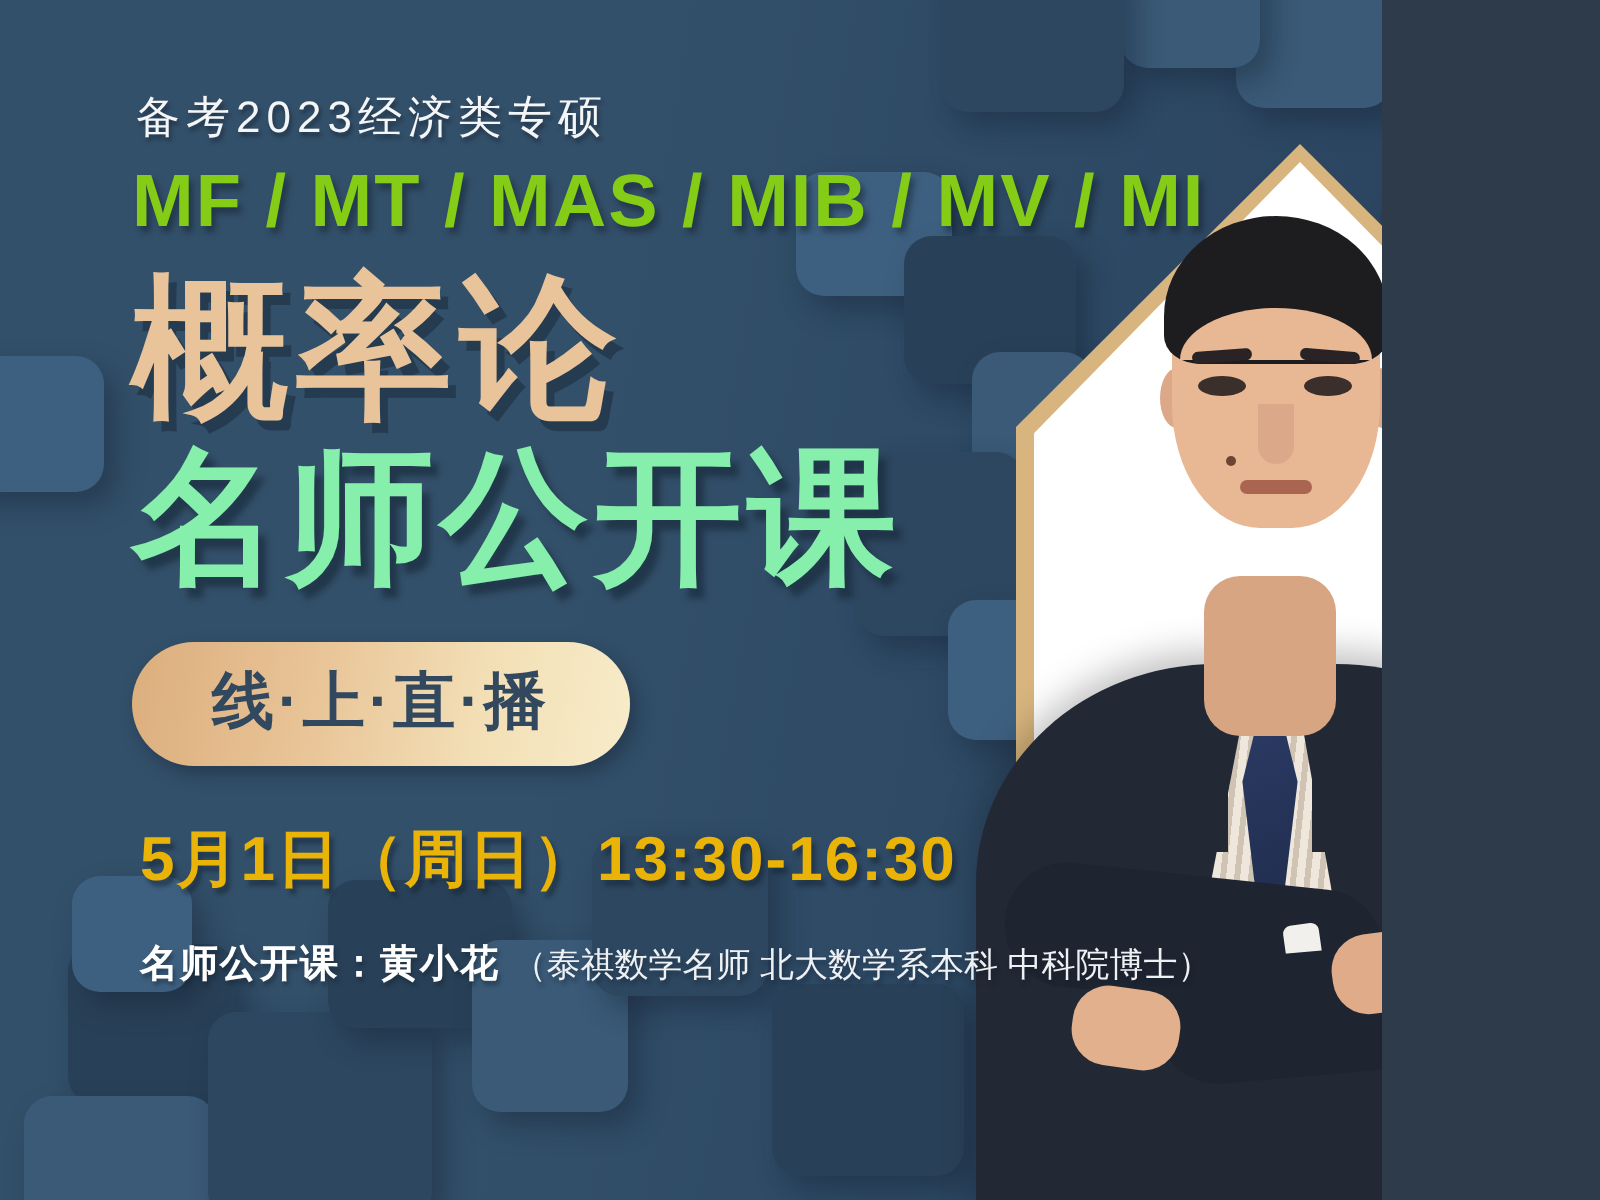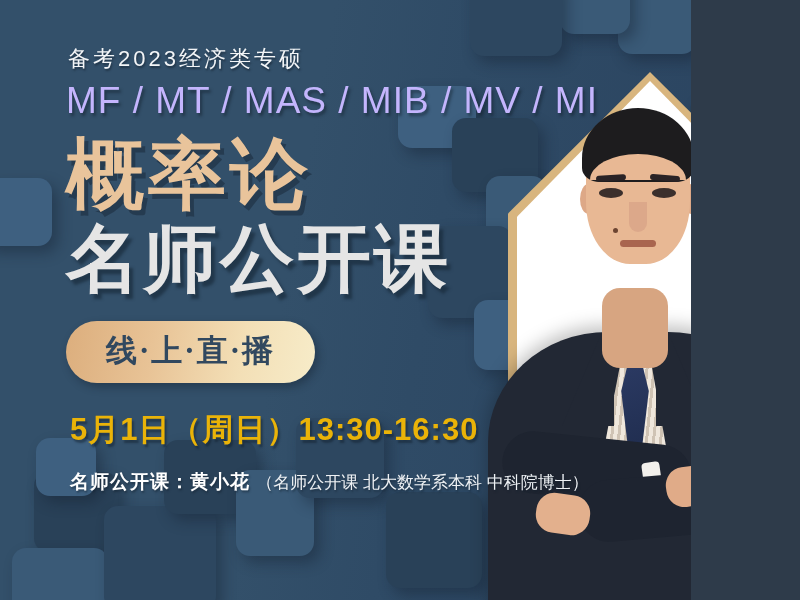--- a/index.html
+++ b/index.html
@@ -245,57 +245,57 @@
   }
   .kicker {
     color: #f3f5f7;
     font-size: 22px;
     letter-spacing: 3px;
     font-weight: 500;
     text-shadow: 1px 2px 2px rgba(16,28,40,0.55);
     margin: 0 0 6px 2px;
   }
   .abbr {
-    color: #c4b5fd;
+    color: #84cc16;
     font-size: 37px;
-    font-weight: normal;
+    font-weight: bold;
     letter-spacing: 1px;
     text-shadow: 2px 3px 3px rgba(16,28,40,0.5);
     margin: 0 0 12px 0;
     white-space: nowrap;
   }
   .title-gold {
     font-family: Liberation Sans, sans-serif;
     color: #e9c49b;
     font-size: 78px;
     font-weight: bold;
     letter-spacing: 4px;
     line-height: 1.04;
     margin: 0 0 2px 0;
     text-shadow: 4px 5px 0 rgba(30,48,66,0.65);
   }
   .title-white {
-    color: #e5e5e5;
+    color: #86efac;
     font-size: 74px;
     font-weight: bold;
     letter-spacing: 3px;
     line-height: 1.08;
     margin: 4px 0 0 0;
     text-shadow: 4px 5px 3px rgba(22,38,54,0.6);
   }
   .pill {
     display: inline-block;
     margin-top: 22px;
     padding: 9px 40px 11px 40px;
     border-radius: 34px;
     background: linear-gradient(100deg, #dcae7d 0%, #e8c396 35%, #f3dfb6 70%, #f7ecc9 100%);
     box-shadow: 3px 4px 9px rgba(18,32,46,0.42);
   }
   .pill span {
-    font-family: Liberation Serif, serif;
+    font-family: Liberation Sans, sans-serif;
     color: #31485f;
     font-size: 31px;
     font-weight: bold;
     letter-spacing: 2px;
   }
   .datetime {
     margin: 26px 0 0 4px;
     color: #eab308;
     font-size: 31px;
     font-weight: bold;
@@ -389,17 +389,17 @@
     <div class="title-white">名师公开课</div>
 
     <div class="pill">
       <span>线·上·直·播</span>
     </div>
 
     <div class="datetime">5月1日（周日）13:30-16:30</div>
 
     <div class="teacher">
       <span>名师公开课：黄小花</span>
-      <span class="credentials">（名师公开课  北大数学系本科  中科院博士）</span>
+      <span class="credentials">（泰祺数学名师  北大数学系本科  中科院博士）</span>
     </div>
   </div>
 
 </div>
 
 </body></html>

